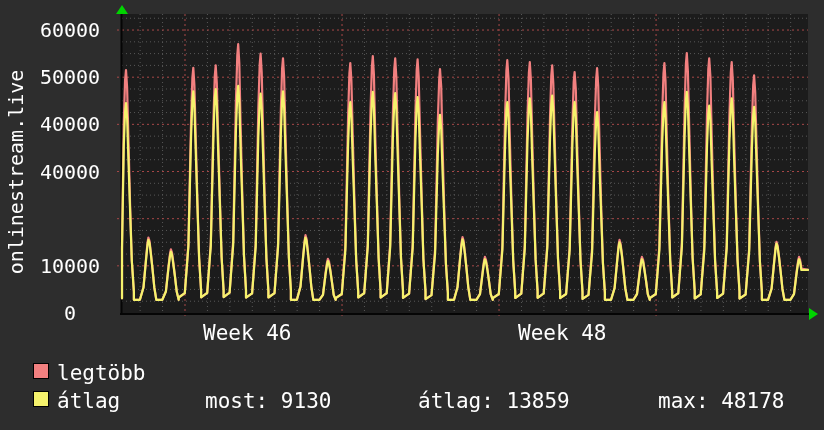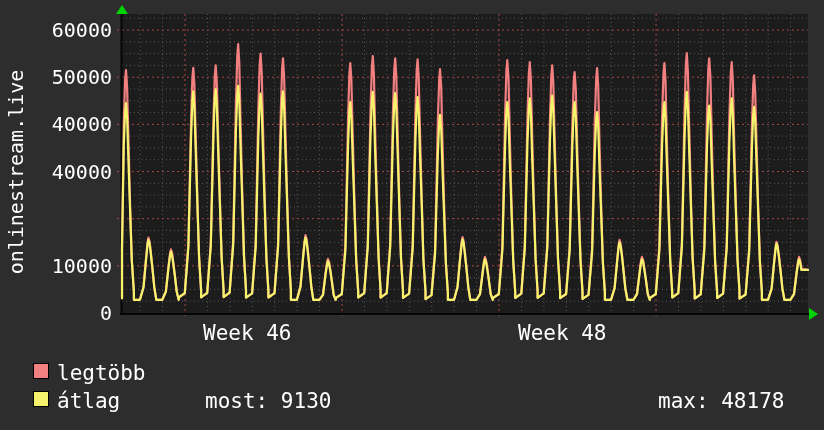--- a/index.html
+++ b/index.html
@@ -1,20 +1,20 @@
 <!DOCTYPE html>
 <html><head>
 <meta charset="utf-8">
 <style>
   html,body{margin:0;padding:0;background:#2d2d2d;}
   .stage{position:relative;width:824px;height:430px;background:#2d2d2d;overflow:hidden;
          font-family:"DejaVu Sans Mono","Liberation Mono",monospace;color:#ffffff;}
   .stage svg{position:absolute;left:0;top:0;}
   .txt{position:absolute;font-size:21px;line-height:26px;white-space:pre;}
-  .ylab{left:28px;width:84px;text-align:right;font-size:20px;}
+  .ylab{left:28px;width:84px;text-align:center;font-size:20px;}
   .xlab{width:120px;text-align:left;}
   .vtitle{position:absolute;left:-147px;top:159px;width:326px;height:26px;
           text-align:center;font-size:20px;line-height:26px;
           transform:rotate(-90deg);transform-origin:50% 50%;}
   .sq{position:absolute;left:33px;width:14px;height:14px;border:1px solid #000;}
 </style>
 </head>
 <body>
 
 <div class="stage">
@@ -95,15 +95,16 @@
 
   <div class="txt xlab" style="left:203px;top:320px">Week 46</div>
   <div class="txt xlab" style="left:518px;top:320px">Week 48</div>
 
   <div class="sq" style="top: 363px; background: rgb(242, 128, 128);"></div>
   <div class="txt" style="left:57px;top:360px">legtöbb</div>
   <div class="sq" style="top: 391px; background: rgb(245, 242, 108);"></div>
   <div class="txt" style="left:57px;top:388px">átlag</div>
 
   <div class="txt" style="left:205px;top:388px">most: 9130</div>
+  <div class="txt" style="left:418px;top:388px">átlag: 13859</div>
   <div class="txt" style="left:658px;top:388px">max: 48178</div>
 
 </div>
 
 </body></html>

